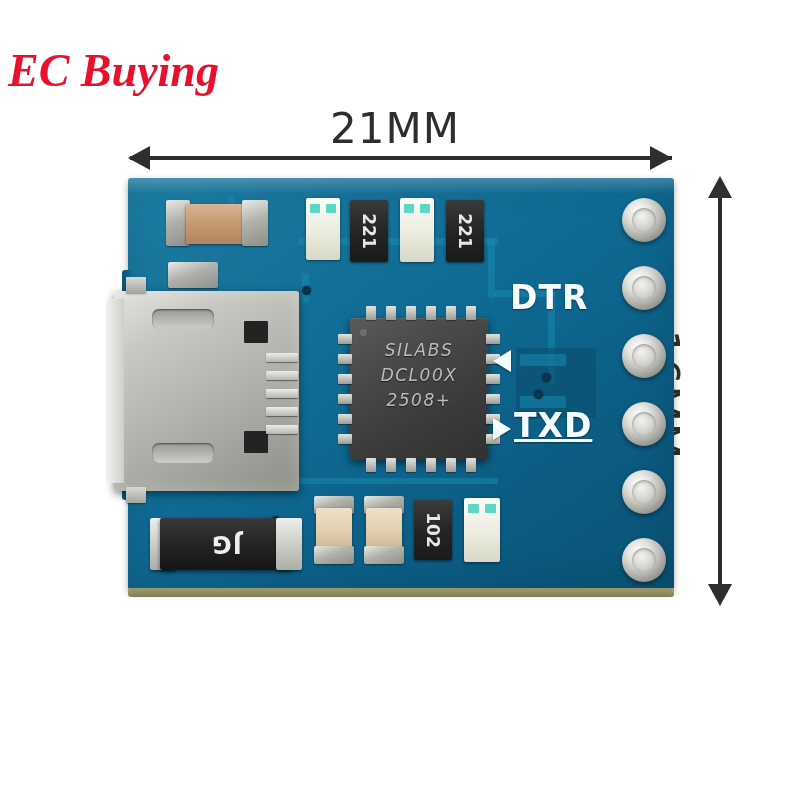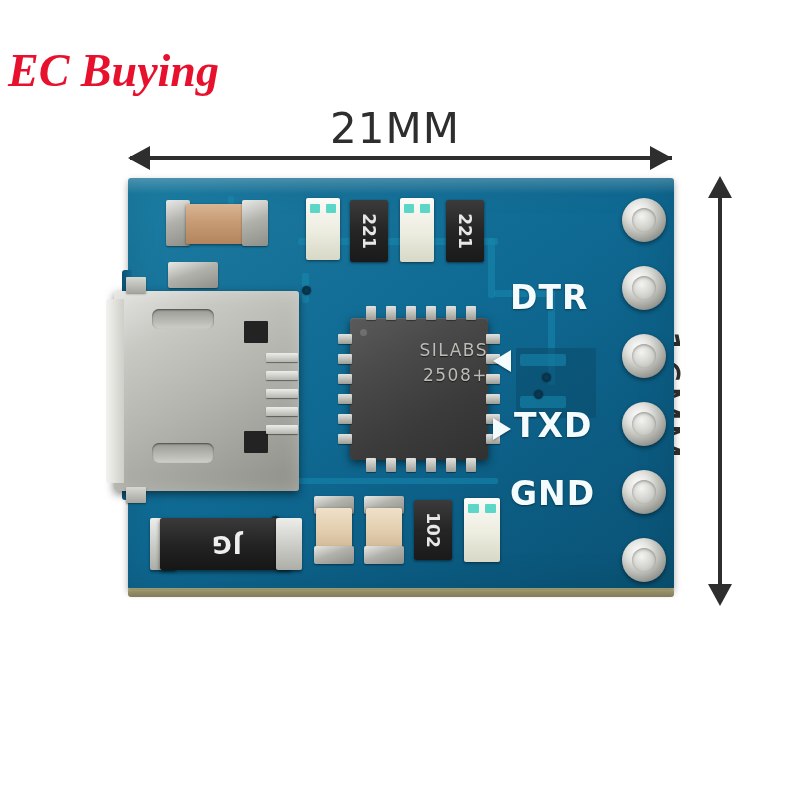--- a/index.html
+++ b/index.html
@@ -74,23 +74,23 @@
        border-radius:1px;box-shadow:0 1px 2px rgba(0,0,0,.4);}
   .usb-pin{position:absolute;background:linear-gradient(180deg,#ececea,#b6b6b0);
        border-radius:1px;box-shadow:0 1px 1px rgba(0,0,0,.45);}
   .usb-blk{position:absolute;background:#232323;border-radius:1px;}
 
   
   #ic{position:absolute;left:222px;top:140px;width:138px;height:142px;
       background:linear-gradient(150deg,#5a5a5a 0%,#4a4a4a 30%,#3b3b3b 65%,#313131 100%);
       border-radius:4px;box-shadow:0 3px 8px rgba(0,0,0,.55), inset 0 1px 1px rgba(255,255,255,.1);}
   #ic-dot{position:absolute;left:10px;top:11px;width:7px;height:7px;background:#6f6f6f;border-radius:50%;}
-  #ic-text{position:absolute;left:0;top:20px;width:100%;text-align:right;
+  #ic-text{position:absolute;left:0;top:20px;width:100%;text-align:center;
       font-family:"DejaVu Sans",sans-serif;color:#bdbdb8;font-size:17px;line-height:25px;
-      letter-spacing:1.5px;text-shadow:0 1px 1px rgba(0,0,0,.6);}
+      letter-spacing:1.5px;text-shadow:0 1px 1px rgba(0,0,0,.6);font-style:italic;}
   .ic-leg{position:absolute;background:linear-gradient(180deg,#e2e2df,#9d9d97);
       border-radius:1px;box-shadow:0 1px 1px rgba(0,0,0,.4);}
 
   
   #jg{position:absolute;left:32px;top:340px;width:132px;height:52px;
       background:linear-gradient(180deg,#3a3a3a,#222 55%,#161616);border-radius:2px;
       box-shadow:0 2px 4px rgba(0,0,0,.55);display:flex;align-items:center;justify-content:center;}
   #jg-text{color:#efefef;font-family:"DejaVu Sans",sans-serif;font-weight:bold;font-size:24px;
       transform:rotate(180deg);letter-spacing:1px;}
   .jg-end{position:absolute;top:340px;width:26px;height:52px;
@@ -182,20 +182,21 @@
     <div class="led-teal" style="left:20px;top:6px;width:10px;height:9px;"></div>
   </div>
   <div class="res-black" style="left:318px;top:22px;width:38px;height:62px;">
     <span class="res-code">221</span>
   </div>
 
   <div id="ic">
     <div id="ic-dot"></div>
     <div id="ic-text">
       <div>SILABS</div>
+      <div>DCL00X</div>
       <div>2508+</div>
     </div>
 
     <div class="ic-leg" style="left:16px;top:-12px;width:10px;height:14px;"></div>
     <div class="ic-leg" style="left:36px;top:-12px;width:10px;height:14px;"></div>
     <div class="ic-leg" style="left:56px;top:-12px;width:10px;height:14px;"></div>
     <div class="ic-leg" style="left:76px;top:-12px;width:10px;height:14px;"></div>
     <div class="ic-leg" style="left:96px;top:-12px;width:10px;height:14px;"></div>
     <div class="ic-leg" style="left:116px;top:-12px;width:10px;height:14px;"></div>
 
@@ -240,22 +241,21 @@
 
   <div class="jg-end" style="left:22px;"></div>
   <div id="jg">
     <span id="jg-text">JG</span>
   </div>
   <div class="jg-end" style="left:148px;"></div>
 
   <div class="silk" style="left:382px;top:92px;margin-top:8px;">DTR</div>
   <div class="silk-arrow" style="left:365px;top:172px;border-right:18px solid #f4fbfd;"></div>
   <div class="silk-arrow" style="left:365px;top:240px;border-left:18px solid #f4fbfd;"></div>
-  <div class="silk" style="left:386px;top:228px;">TXD</div>
-  <div class="silk" style="left:382px;top:296px;">GND</div>
+  <div class="silk" style="left:386px;top:228px;text-decoration:underline;">TXD</div>
   <div class="via" style="left:406px;top:212px;"></div>
 
   <div class="hole" style="left:494px;top:20px;">
       <div class="hole-inner"></div>
     </div>
   <div class="hole" style="left:494px;top:88px;">
       <div class="hole-inner"></div>
     </div>
   <div class="hole" style="left:494px;top:156px;">
       <div class="hole-inner"></div>

